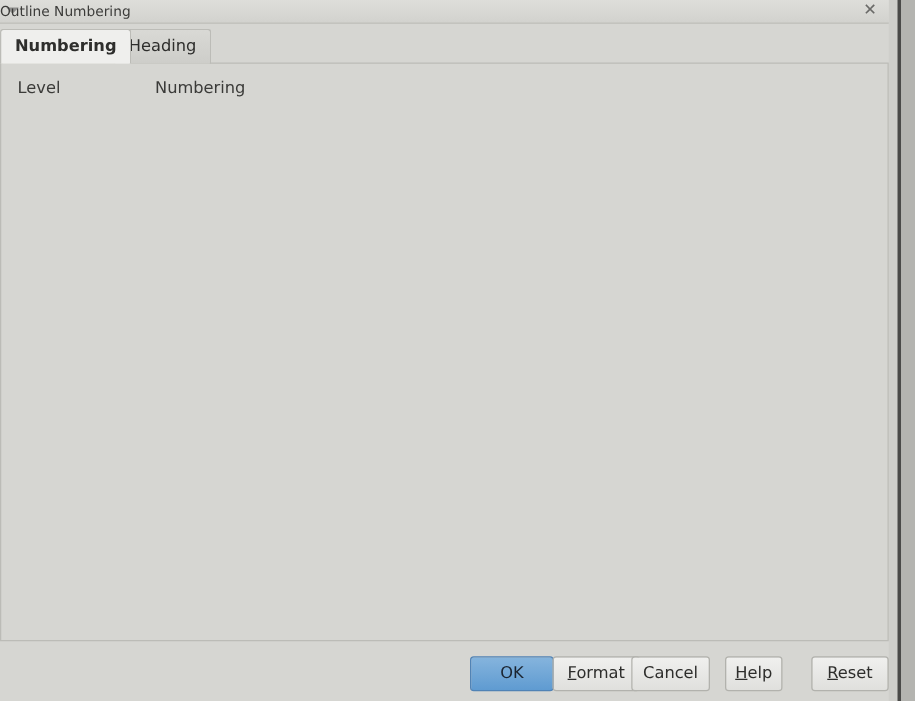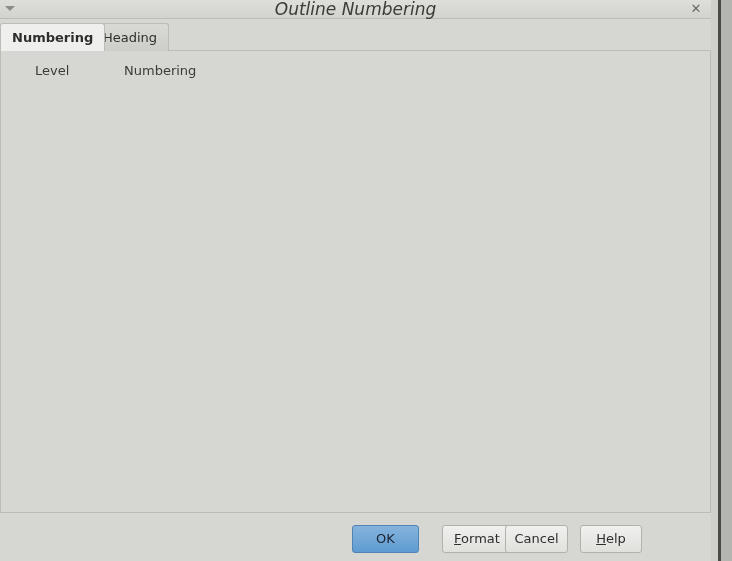--- a/index.html
+++ b/index.html
@@ -39,25 +39,24 @@
   
   .titlebar {
     position: absolute;
     left: 0; top: 0; width: 711px; height: 19px;
     background: linear-gradient(to bottom, #dededa 0%, #d2d2ce 100%);
     border-bottom: 1px solid #bdbdb8;
   }
   .titlebar-title {
     position: absolute;
     left: 0; top: 1px; width: 711px;
-    text-align: center;
-    font-size: 17px;
+    text-align: left;
+    font-size: 11px;
     color: #3b3b39;
     line-height: 17px;
-    font-style: italic;
   }
   .menu-caret {
     position: absolute;
     left: 5px; top: 6px;
     width: 0; height: 0;
     border-left: 5px solid transparent;
     border-right: 5px solid transparent;
     border-top: 5px solid #8c8c8a;
   }
   .close-x {
@@ -311,20 +310,21 @@
     color: #2e2e2c;
     background: linear-gradient(to bottom, #f0f0ee 0%, #e0e0dd 100%);
     border: 1px solid #b2b2ad;
     border-radius: 3px;
     cursor: pointer;
   }
   .btn.default {
     background: linear-gradient(to bottom, #85b4dd 0%, #5f9bd1 100%);
     border: 1px solid #5183b5;
     color: #1b2430;
+    margin-left: 24px;
   }
 </style>
 </head>
 <body>
 
 <div id="screen">
 
   <div class="outer-edge-light"></div>
   <div class="outer-edge-dark"></div>
   <div class="outer-edge-far"></div>
@@ -335,21 +335,21 @@
     <div class="close-x">✕</div>
   </div>
 
   <div class="tabstrip">
     <div class="tab active">Numbering</div>
     <div class="tab inactive">Heading</div>
   </div>
 
   <div class="panel"></div>
 
-  <div class="frame-label" style="left:35px; top:63px;">Level</div>
+  <div class="frame-label" style="left:14px; top:63px;">Level</div>
   <div class="frame-rule" style="left:71px; top:70px; width:34px;"></div>
 
   <div class="levellist">
     <div class="level-item selected">1</div>
     <div class="level-item">2</div>
     <div class="level-item">3</div>
     <div class="level-item">4</div>
     <div class="level-item">5</div>
     <div class="level-item">6</div>
     <div class="level-item">7</div>
@@ -426,15 +426,16 @@
     <div class="preview-line">Chapter 1 Heading 1</div>
     <div class="preview-line indent-1">Heading 2</div>
     <div class="preview-line indent-1">Heading 3</div>
     <div class="preview-line indent-1">Heading 4</div>
     <div class="preview-line indent-1">Heading 5</div>
   </div>
 
   <div class="btn default" style="left:352px; width:67px;">OK</div>
   <div class="btn" style="left:442px; width:70px;"><span class="mn">F</span>ormat</div>
   <div class="btn" style="left:505px; width:63px;">Cancel</div>
-  <div class="btn" style="left:580px; width:62px;"><span class="mn">H</span>elp</div>
+  <div class="btn" style="left:580px; width:46px;"><span class="mn">H</span>elp</div>
+  <div class="btn" style="left:649px; width:62px;"><span class="mn">R</span>eset</div>
 
 </div>
 
 </body></html>

